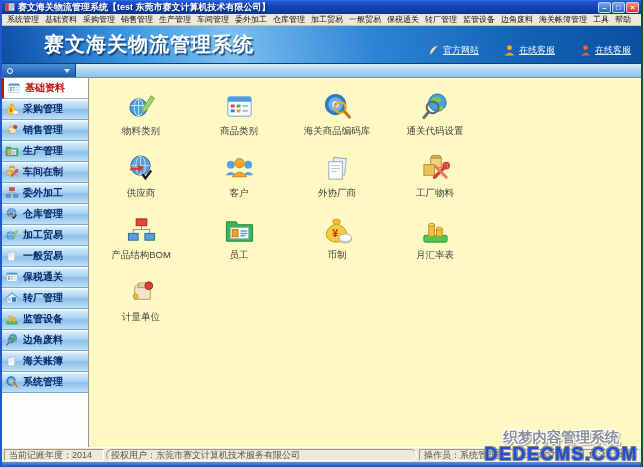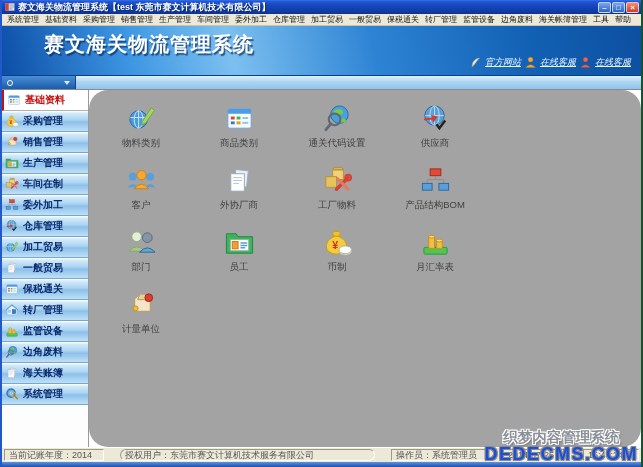--- a/index.html
+++ b/index.html
@@ -15,25 +15,25 @@
   .win-controls { display:flex; gap:1px; flex:none; }
   .win-btn { width:13px; height:11px; border:1px solid rgba(255,255,255,.65); border-radius:2px; color:#fff; font-size:8px; line-height:9px; text-align:center; cursor:pointer;
     background:linear-gradient(180deg,#7aa6f2,#2c63c8); }
   .win-btn.close { background:linear-gradient(180deg,#f09078,#cc3d20); }
 
   
   .menubar { height:12px; flex:none; background:#ece9d8; border-bottom:1px solid #c8c4b0; display:flex; align-items:center; padding-left:2px; }
   .menu-item { font-size:8px; color:#111; padding:0 3px; white-space:nowrap; cursor:pointer; }
 
   
-  .banner { height:50px; flex:none; position:relative;
+  .banner { height:38px; flex:none; position:relative;
     background:linear-gradient(78deg,#0c4ea6 0%,#3d96e2 20%,#7cc0f0 36%,#2e84d4 58%,#1261b4 82%,#0d4fa0 100%);
     border-bottom:1px solid #0a3f86; }
   .banner-title { position:absolute; left:42px; top:5px; font-size:20px; font-weight:bold; color:#fff; letter-spacing:1px; text-shadow:1.5px 1.5px 1px rgba(8,38,88,.7); white-space:nowrap; }
-  .banner-links { position:absolute; right:10px; bottom:6px; display:flex; gap:3px; align-items:flex-start;font-style:italic; }
+  .banner-links { position:absolute; right:10px; bottom:6px; display:flex; gap:24px; align-items:flex-start; }
   .banner-link { display:flex; align-items:center; gap:3px; color:#eaf5ff; font-size:9px; text-decoration:underline; cursor:pointer; white-space:nowrap; }
   .link-ico { width:13px; height:13px; flex:none; }
 
   
   .toolbar { height:14px; flex:none; display:flex; border-bottom:1px solid #8a8a8a;
     background:linear-gradient(180deg,#dff0fc,#aed5f2 45%,#8fc4ec); }
   .toolbar-combo { width:74px; flex:none; display:flex; align-items:center; justify-content:space-between; padding:0 5px; cursor:pointer;
     background:linear-gradient(180deg,#4a8fd4,#1a5cae); border-right:1px solid #0e4488; }
   .combo-dot { width:6px; height:6px; border:1.5px solid #fff; border-radius:50%; }
   .combo-arrow { width:0; height:0; border-left:3px solid transparent; border-right:3px solid transparent; border-top:4px solid #d8ecfa; }
@@ -41,28 +41,28 @@
   
   .body { flex:1; display:flex; min-height:0; background:#fff; }
   .sidebar { width:87px; flex:none; border-right:1px solid #9a9a9a; background:#fdfdfd; display:flex; flex-direction:column; }
   .side-btn { height:21px; flex:none; display:flex; align-items:center; gap:4px; padding:0 2px 0 3px; cursor:pointer;
     background:linear-gradient(180deg,#ffffff 0%,#d2e9fa 12%,#a9d4f2 45%,#8cc0ea 55%,#bfe0f6 100%);
     border-bottom:1px solid #7aa8cc; font-weight:bold; font-size:10px; color:#0a2a6e; }
   .side-btn.active { background:#fff; color:#c41010; border-left:2px solid #c41010; border-bottom:1px solid #b0b0b0; }
   .side-ico { width:14px; height:14px; flex:none; }
   .side-label { white-space:nowrap; }
 
-  .main { flex:1; position:relative; background:#a3a3a3; min-width:0;border-radius:19px; }
+  .main { flex:1; position:relative; background:#fef9c3; min-width:0; }
   .tiles { display:grid; grid-template-columns:repeat(4,98px); grid-auto-rows:62px; padding:13px 0 0 3px; }
   .tile { width:98px; display:flex; flex-direction:column; align-items:center; cursor:pointer; }
   .tile-ico { width:31px; height:31px; }
   .tile-label { font-size:9.5px; color:#404040; margin-top:3px; white-space:nowrap; }
 
   
-  .statusbar { height:15px; flex:none; background:#ece9d8; border-top:1px solid #fff; display:flex; gap:16px; padding:1px 2px; font-size:9px; color:#555; }
+  .statusbar { height:15px; flex:none; background:#ece9d8; border-top:1px solid #fff; display:flex; gap:2px; padding:1px 2px; font-size:9px; color:#555; }
   .cell { border:1px solid; border-color:#9d9a84 #fff #fff #9d9a84; padding:0 4px; display:flex; align-items:center; white-space:nowrap; overflow:hidden; }
   .c1 { width:100px; flex:none; }
   .c2 { flex:1; min-width:0;border-radius:6px; }
   .c3 { width:96px; flex:none; }
   .c4 { width:64px; flex:none; }
   .c5 { width:56px; flex:none; }
 
   .bottomstrip { height:5px; flex:none; background:linear-gradient(180deg,#5a94e0,#1c4fae); }
 
   
@@ -411,20 +411,26 @@
             <span class="tile-label">物料类别</span>
           </div>
 
           <div class="tile">
             <svg class="tile-ico">
               <use href="#window-grid"></use>
             </svg>
             <span class="tile-label">商品类别</span>
           </div>
 
+          <div class="tile">
+            <svg class="tile-ico">
+              <use href="#cd-search"></use>
+            </svg>
+            <span class="tile-label">海关商品编码库</span>
+          </div>
 
           <div class="tile">
             <svg class="tile-ico">
               <use href="#globe-search"></use>
             </svg>
             <span class="tile-label">通关代码设置</span>
           </div>
 
 
           <div class="tile">
@@ -455,26 +461,20 @@
             <span class="tile-label">工厂物料</span>
           </div>
 
           <div class="tile">
             <svg class="tile-ico">
               <use href="#orgchart"></use>
             </svg>
             <span class="tile-label">产品结构BOM</span>
           </div>
 
-          <div class="tile">
-            <svg class="tile-ico">
-              <use href="#people2"></use>
-            </svg>
-            <span class="tile-label">部门</span>
-          </div>
 
           <div class="tile">
             <svg class="tile-ico">
               <use href="#folder-card"></use>
             </svg>
             <span class="tile-label">员工</span>
           </div>
 
           <div class="tile">
             <svg class="tile-ico">

